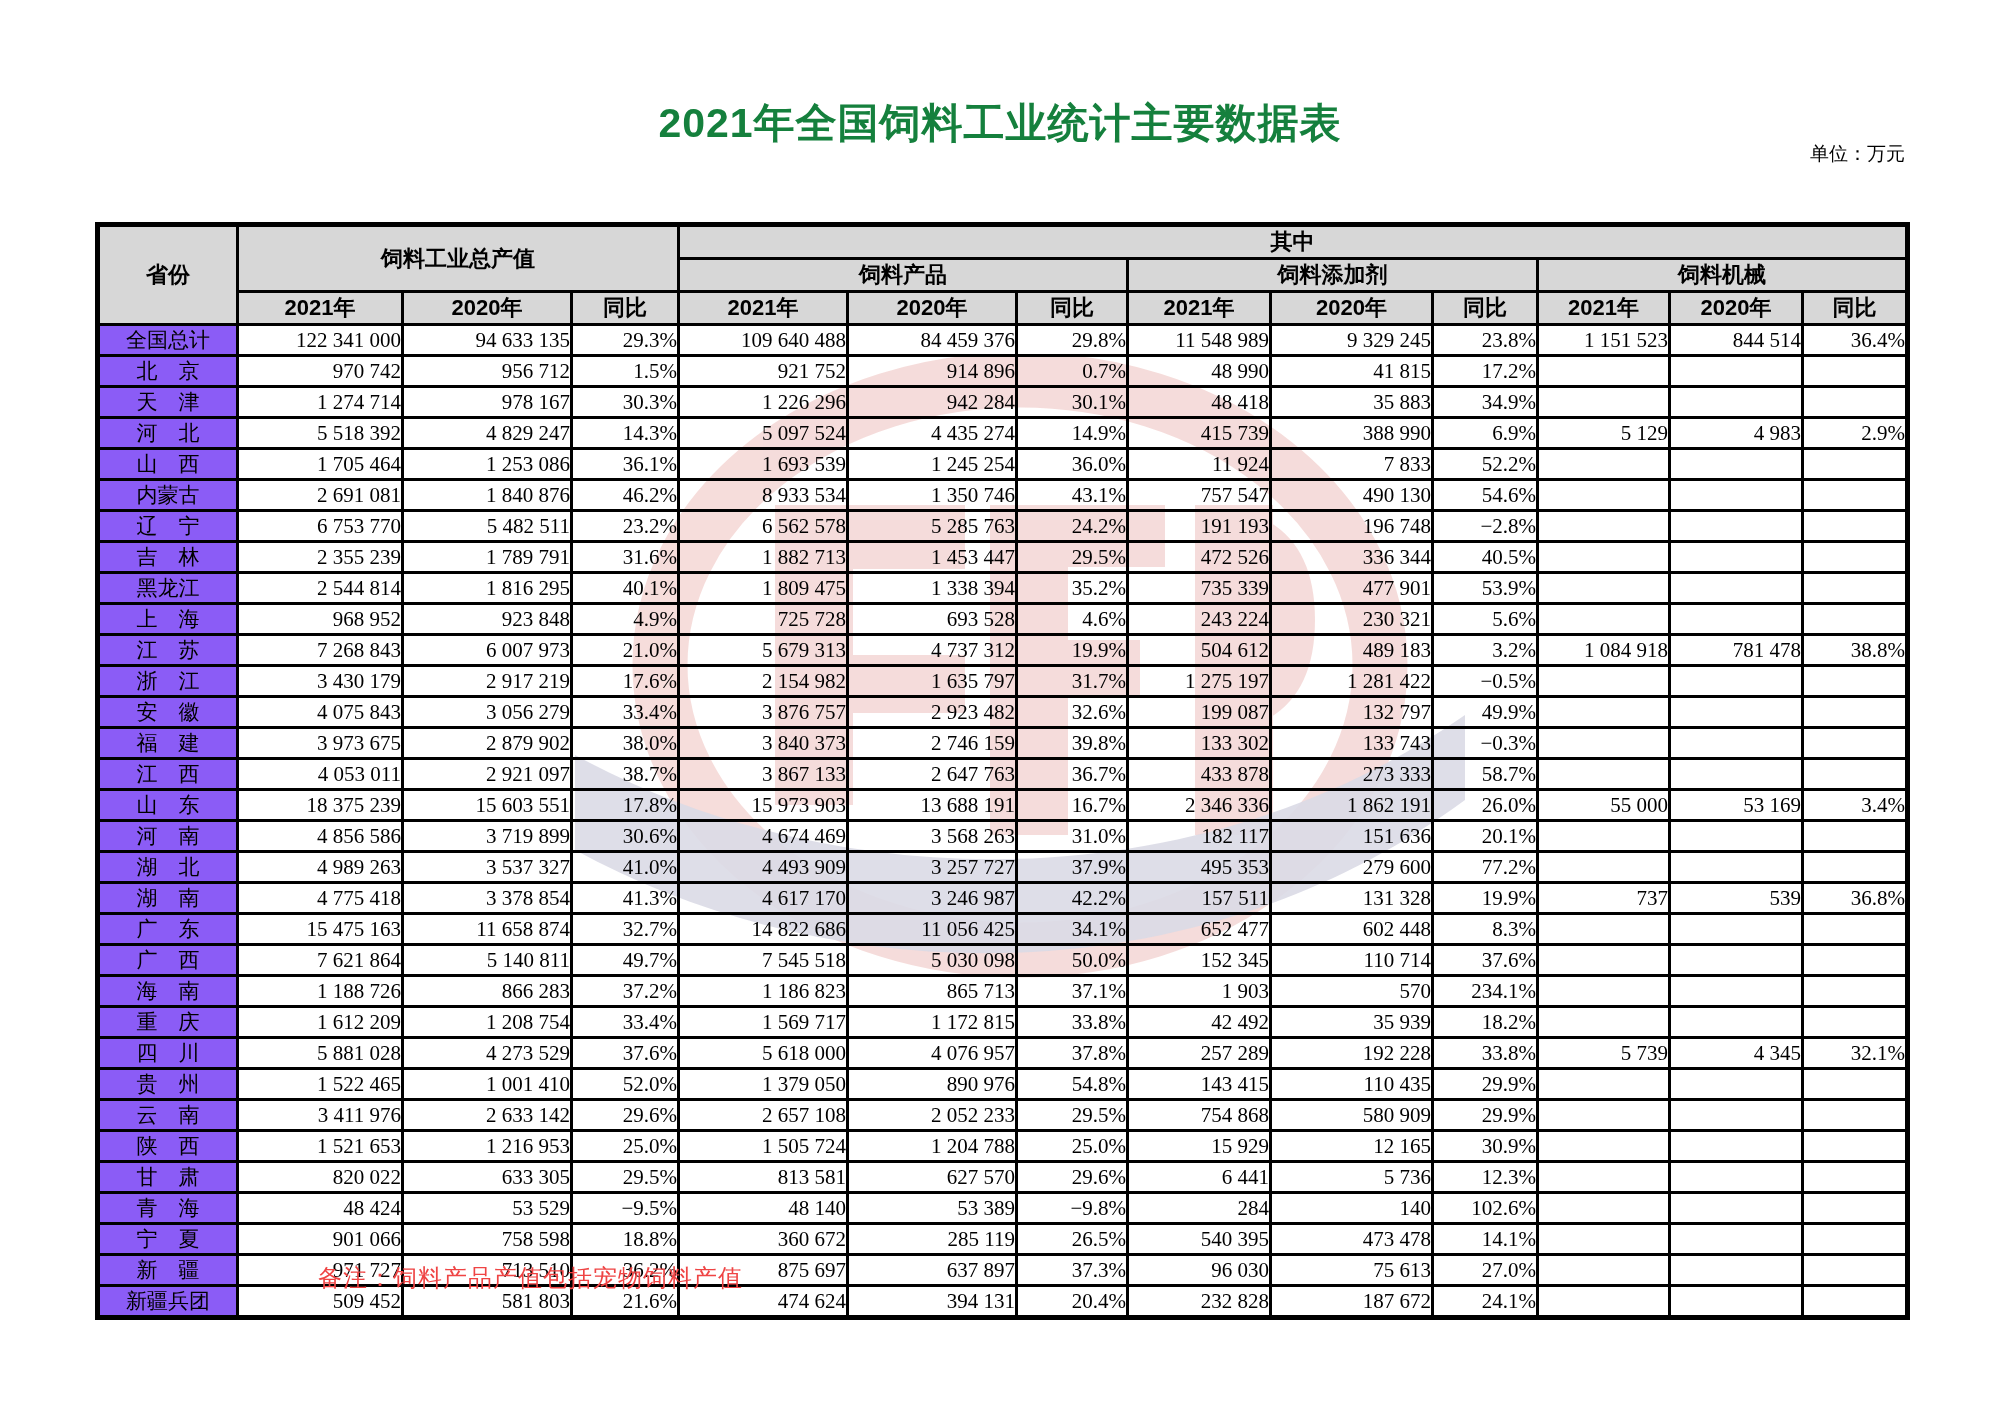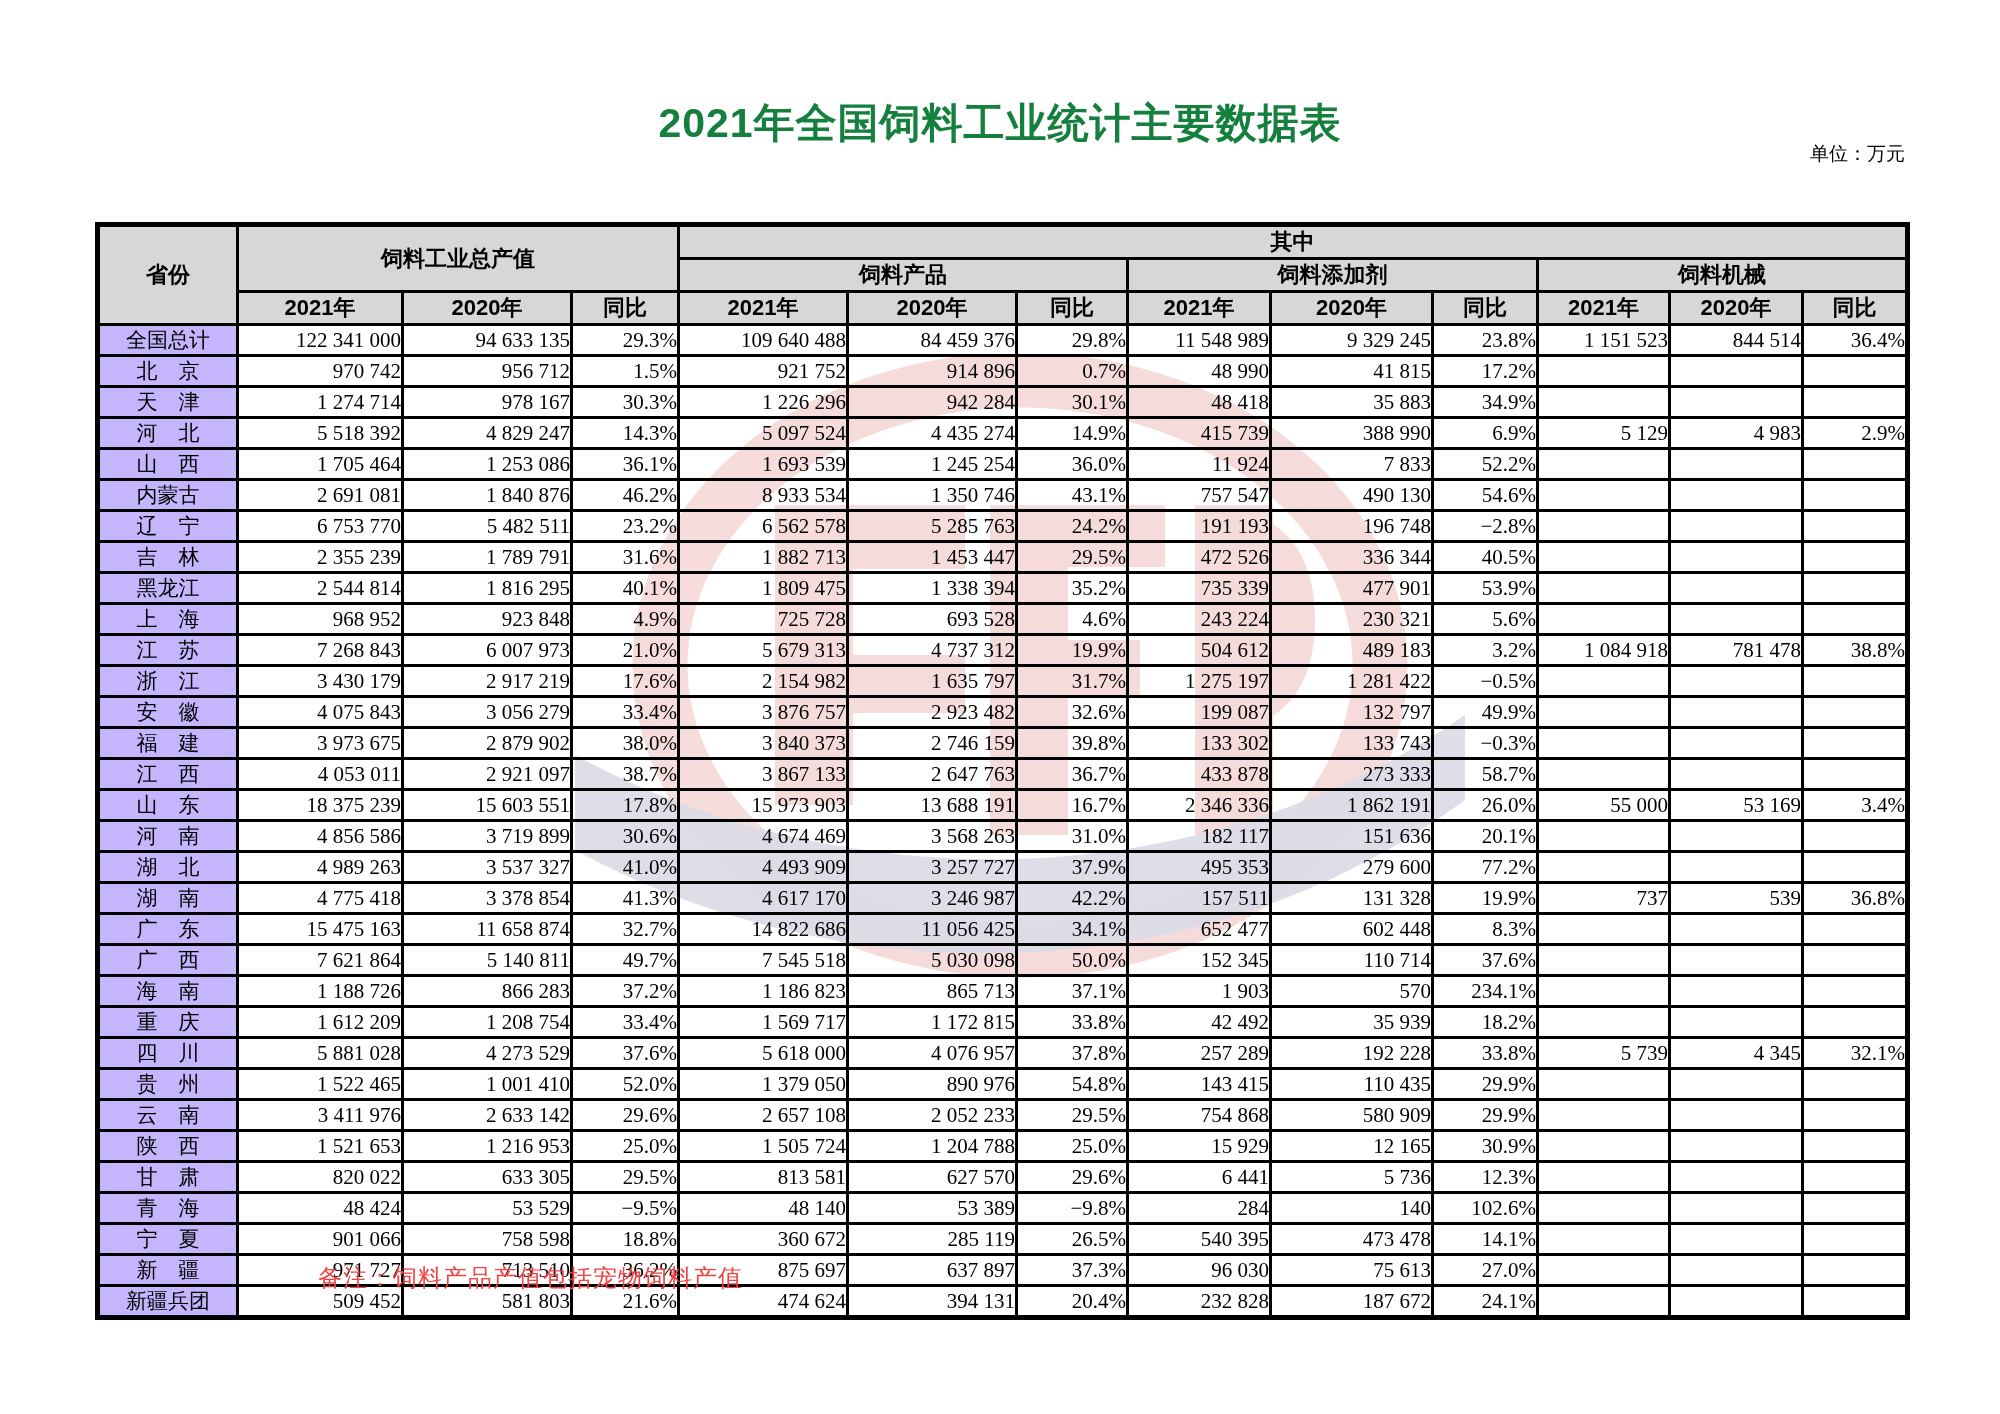--- a/index.html
+++ b/index.html
@@ -26,21 +26,21 @@
   table.stats th,table.stats td{
     border:3px solid #000;overflow:hidden;white-space:nowrap;padding:0;
   }
   thead th{
     background:#d7d7d7;
     font-family:"Liberation Sans","DejaVu Sans",sans-serif;
     font-size:22px;font-weight:bold;text-align:center;height:28px;
   }
   tbody td{height:26px;font-size:21px;background:transparent;}
   td.prov{
-    background:#c4b5fd;text-align:center;padding:0 3px;
+    background:#8b5cf6;text-align:center;padding:0 3px;
     font-size:21px;
   }
   td.num{text-align:right;padding-right:8px;}
   td.pct{text-align:right;padding-right:5px;}
   .note{
     position:absolute;left:318px;top:1262px;font-size:24px;color:#ef4444;
     letter-spacing:1px;z-index:2;
   }
 </style>
 </head>

